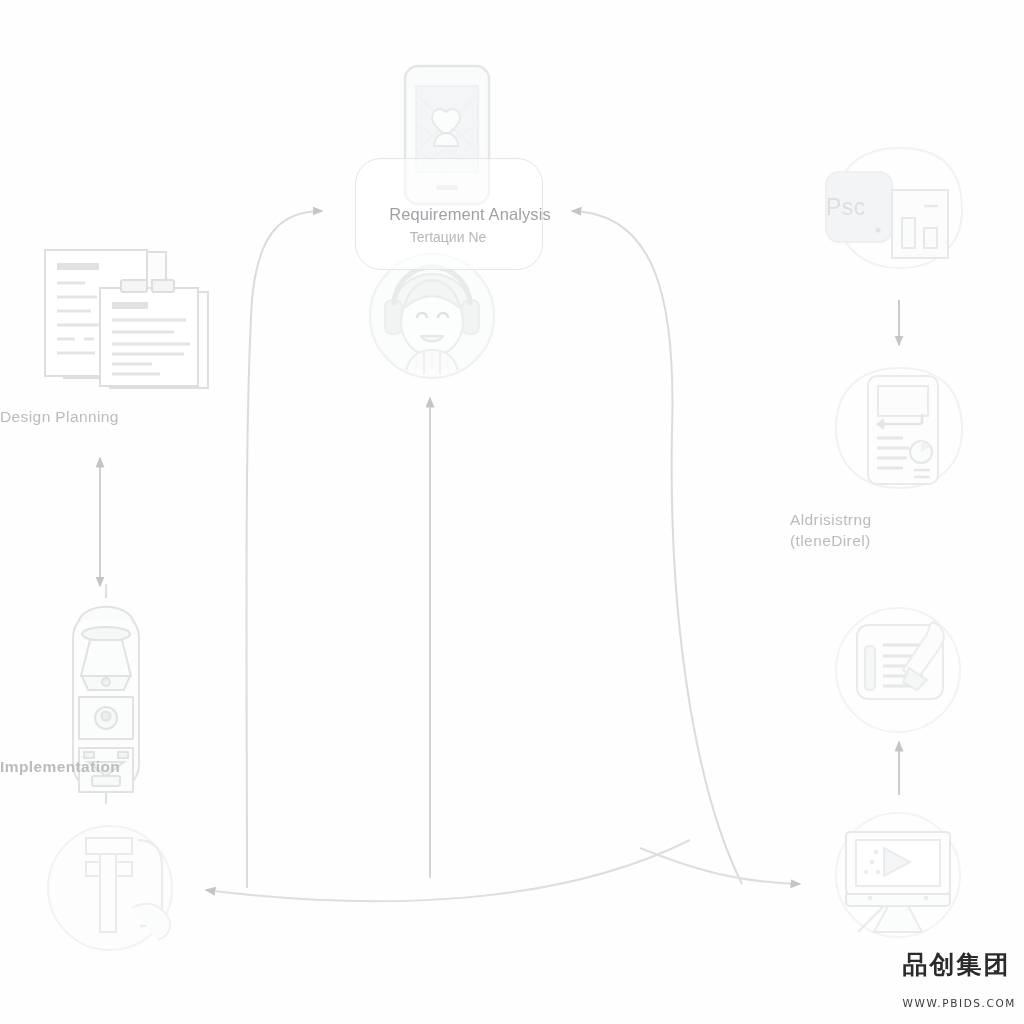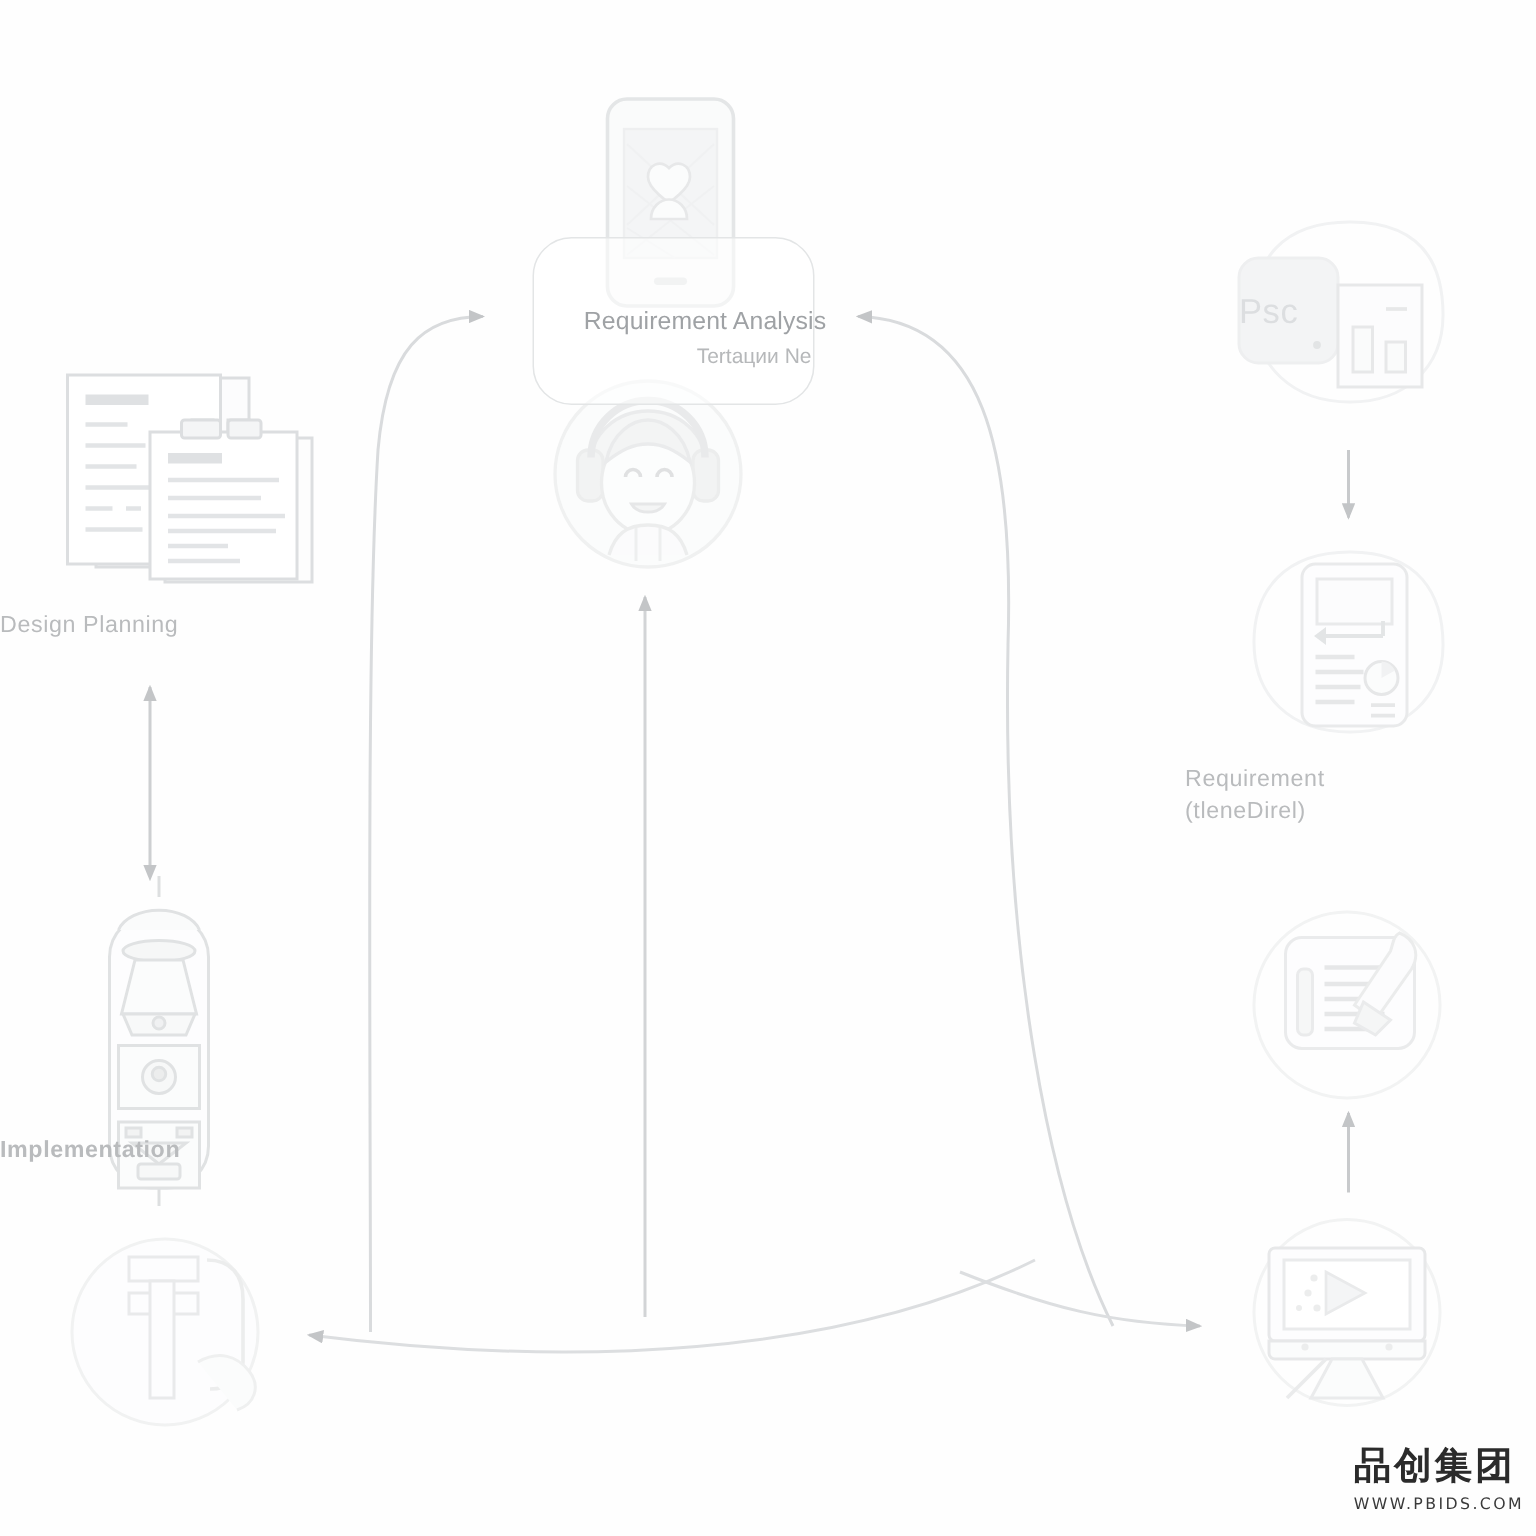--- a/index.html
+++ b/index.html
@@ -28,38 +28,38 @@
     background:rgba(255,255,255,0.55);
   }
   #center-title{
     position:absolute;left:355px;top:205px;width:186px;
     text-align:center;font-size:16.5px;color:#9fa2a5;
     letter-spacing:.1px;
     margin-left:22px;
   }
   #center-sub{
     position:absolute;left:355px;top:229px;width:186px;
-    text-align:right;font-size:14px;color:#b6b8ba;
+    text-align:center;font-size:14px;color:#b6b8ba;
   }
   svg{position:absolute;left:0;top:0;width:1024px;height:1024px;overflow:visible;}
   #artwork{pointer-events:none;}
   #connectors{pointer-events:none;}
   .wm{
     position:absolute;right:8px;bottom:16px;
     display:flex;align-items:center;gap:7px;
   }
   .wm-mark{width:40px;height:40px;position:relative;}
   .wm-txt{display:flex;flex-direction:column;line-height:1;}
   .wm-cn{
     font-size:25px;font-weight:bold;color:#2b2b2b;
     letter-spacing:2px;font-family:Liberation Mono, monospace;
   }
   .wm-url{
     font-size:10.5px;color:#3a3a3a;letter-spacing:1.6px;
-    margin-top:7px;font-family:"DejaVu Sans", sans-serif;
+    margin-top:19px;font-family:"DejaVu Sans", sans-serif;
   }
 </style>
 </head>
 <body>
 
 <div id="stage">
 
   <svg id="connectors" viewBox="0 0 1024 1024">
     <defs>
       <marker id="ah" markerWidth="11" markerHeight="9" refX="9.5" refY="4.5" orient="auto" markerUnits="userSpaceOnUse">
@@ -249,21 +249,21 @@
   </svg>
 
   <div id="center-box"></div>
   <div id="center-title">Requirement Analysis</div>
   <div id="center-sub">Tertaции Ne</div>
 
   <div class="label" style="left:0;top:408px;width:236px;">Design Planning</div>
 
   <div class="label" style="left:0;top:758px;width:216px;font-weight:bold;">Implementation</div>
 
-  <div class="label" style="left:790px;top:511px;width:214px;">Requirement</div>
+  <div class="label" style="left:790px;top:511px;width:214px;">Aldrisistrng</div>
 
   <div class="label" style="left:790px;top:532px;width:214px;">(tleneDirel)</div>
 
   <div class="label" style="left:826px;top:194px;width:66px;font-size:23px;color:#dcdee0;">Psc</div>
 
   <div class="wm">
     <div class="wm-mark">
       <svg viewBox="0 0 40 40" width="40" height="40">
         <circle cx="20" cy="20" r="19" fill="#e8451f"></circle>
         <path d="M29,10 C18,11 10,17 10,25 c0,4 3,7 8,7 c9,0 12,-12 11,-22z" fill="#ffffff"></path>

